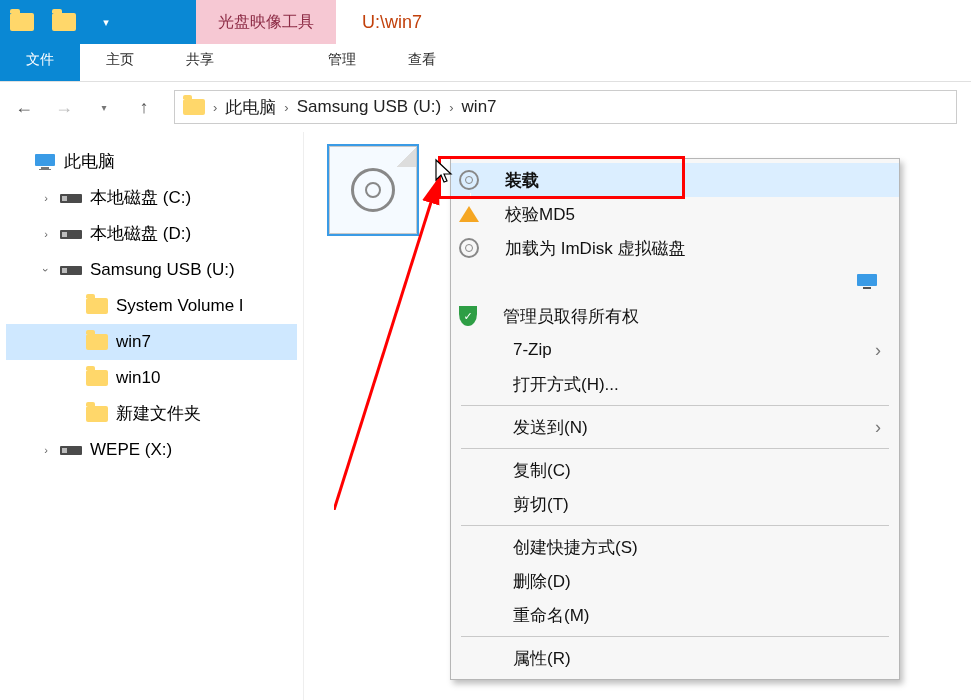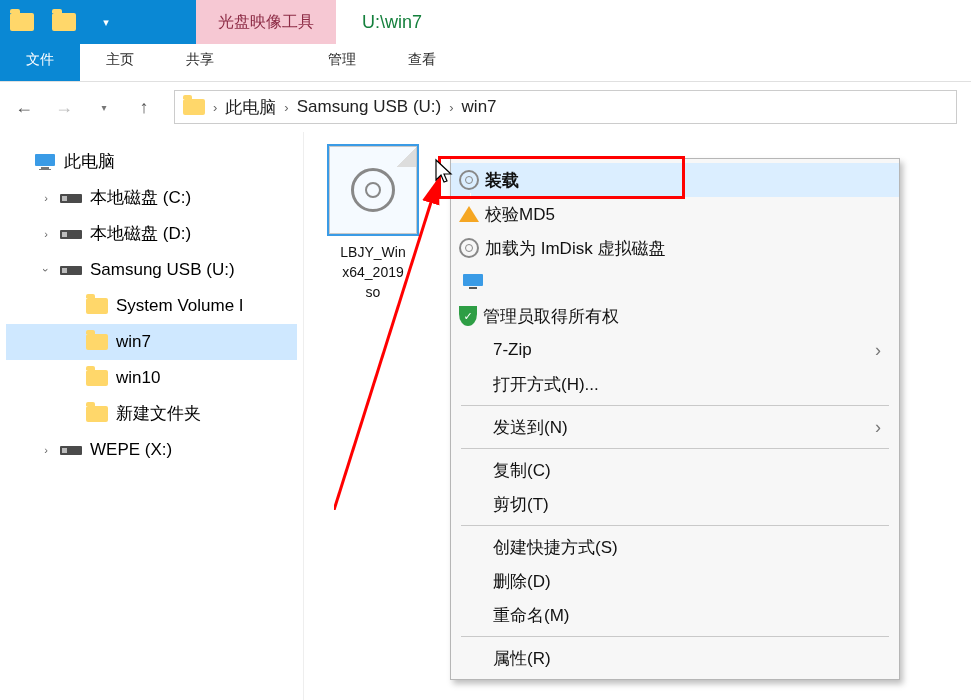--- a/index.html
+++ b/index.html
@@ -6,21 +6,21 @@
   body { font-family: "Segoe UI", "Microsoft YaHei", sans-serif; font-size: 14px; background: #fff; width: 971px; height: 700px; overflow: hidden; position: relative; }
 
   
   .title-bar { height: 44px; background: #fff; display: flex; align-items: stretch; }
   .title-left-icons { display: flex; align-items: center; gap: 18px; padding: 0 10px; background: #0a88d4; height: 44px; min-width: 180px; perspective: 500px; }
   .title-left-icons:after { content:""; display:inline-block; width: 50px; }
   .title-ico { width: 24px; height: 24px; display:flex; align-items:center; justify-content:center; color:#fff; }
   .title-ico.folder { width:24px; height:18px; background:#ffd76a; border-radius:2px; position:relative;}
   .title-ico.folder:before { content:""; position:absolute; top:-4px; left:0; width:10px; height:4px; background:#ffd76a; border-radius:2px 2px 0 0;}
   .title-tool-tab { background: #f6c8d3; display:flex; align-items:center; padding: 0 22px; font-size:16px; color:#8c2b45; }
-  .title-path { display:flex; align-items:center; padding:0 26px; font-size:18px; color:#15803d; }
+  .title-path { display:flex; align-items:center; padding:0 26px; font-size:18px; color:#c2410c; }
 
   
   .ribbon { height: 38px; background: #fff; display:flex; align-items:stretch; border-bottom: 1px solid #e0e0e0; }
   .ribbon-tab { padding: 7px 26px; font-size:14px; color:#2b2b2b; }
   .ribbon-tab.file { background:#0a88d4; color:#fff; }
   .ribbon-tab.tool { margin-left: 62px; background:#fff; }
   
   
   .nav-bar { height: 50px; background:#fff; display:flex; align-items:center; padding: 0 14px; gap: 20px; }
   .nav-btn { width:20px; height:20px; display:flex; align-items:center; justify-content:center; color:#555; font-size:18px; }
@@ -47,21 +47,21 @@
   .file-card { width:110px; text-align:center; }
   .file-card.selected .thumb { outline:2px solid #3a9be6; background:#cfe8ff33; }
   .thumb { width:88px; height:88px; margin:0 auto 8px; border:1px solid #c8c8c8; background:#fdfdfd; display:flex; align-items:center; justify-content:center; position:relative; }
   .thumb:after { content:""; position:absolute; top:0; right:0; width:20px; height:20px; background:linear-gradient(135deg, transparent 0 50%, #ddd 50% 100%);}
   .disc-ico { width:44px; height:44px; border:3px solid #888; border-radius:50%; display:flex; align-items:center; justify-content:center; position:relative;}
   .disc-ico:after { content:""; width:12px; height:12px; border:2px solid #888; border-radius:50%; }
   .file-label { font-size:14px; line-height:20px; color:#111; word-break:break-all; }
 
   
   .context-menu { position:absolute; left:450px; top:158px; width:450px; background:#f7f7f7; border:1px solid #b6b6b6; box-shadow:3px 4px 6px rgba(0,0,0,.25); padding:4px 0; }
-  .cm-item { display:flex; align-items:center; height:34px; padding:0 18px 0 8px; font-size:17px; color:#111; gap:6px; position:relative;}
+  .cm-item { display:flex; align-items:center; height:34px; padding:0 18px 0 8px; font-size:17px; color:#111; gap:26px; position:relative;justify-content:flex-end;}
   .cm-item.hover { background:#dbeeff; }
   .cm-item .cm-ico { width:28px; height:24px; display:flex; align-items:center; justify-content:center; }
   .cm-item .cm-label { flex:1; white-space:nowrap; }
   .cm-item .cm-arrow { color:#777; font-size:18px; }
   .cm-sep { height:1px; background:#c9c9c9; margin:4px 10px; }
   .cm-item.bold .cm-label { font-weight:600; }
   .cm-ico.disc { width:20px; height:20px; border:2px solid #888; border-radius:50%; position:relative;}
   .cm-ico.disc:after { content:""; position:absolute; inset:0; margin:auto; width:6px; height:6px; border:1px solid #888; border-radius:50%;}
   .cm-ico.shield-y { width:0; height:0; border-left:10px solid transparent; border-right:10px solid transparent; border-top:16px solid #f5a623; position:relative; transform:rotate(180deg);}
   .cm-ico.shield-y:after{ content:"!"; position:absolute; top:3px; left:-3px; font-size:11px; color:#fff; transform:rotate(180deg);}
@@ -191,25 +191,20 @@
       </span>
       <span>WEPE (X:)</span>
     </div>
   </div>
 
   <div class="content">
     <div class="file-card selected">
       <div class="thumb">
         <span class="disc-ico"></span>
       </div>
-      <div class="file-label">
-        <span>LBJY_Win</span><br>
-        <span>x64_2019</span><br>
-        <span>so</span>
-      </div>
     </div>
   </div>
 </div>
 
 <div class="context-menu">
   <div class="cm-item bold hover">
     <span class="cm-ico disc"></span>
     <span class="cm-label">装载</span>
   </div>
   <div class="cm-item">

